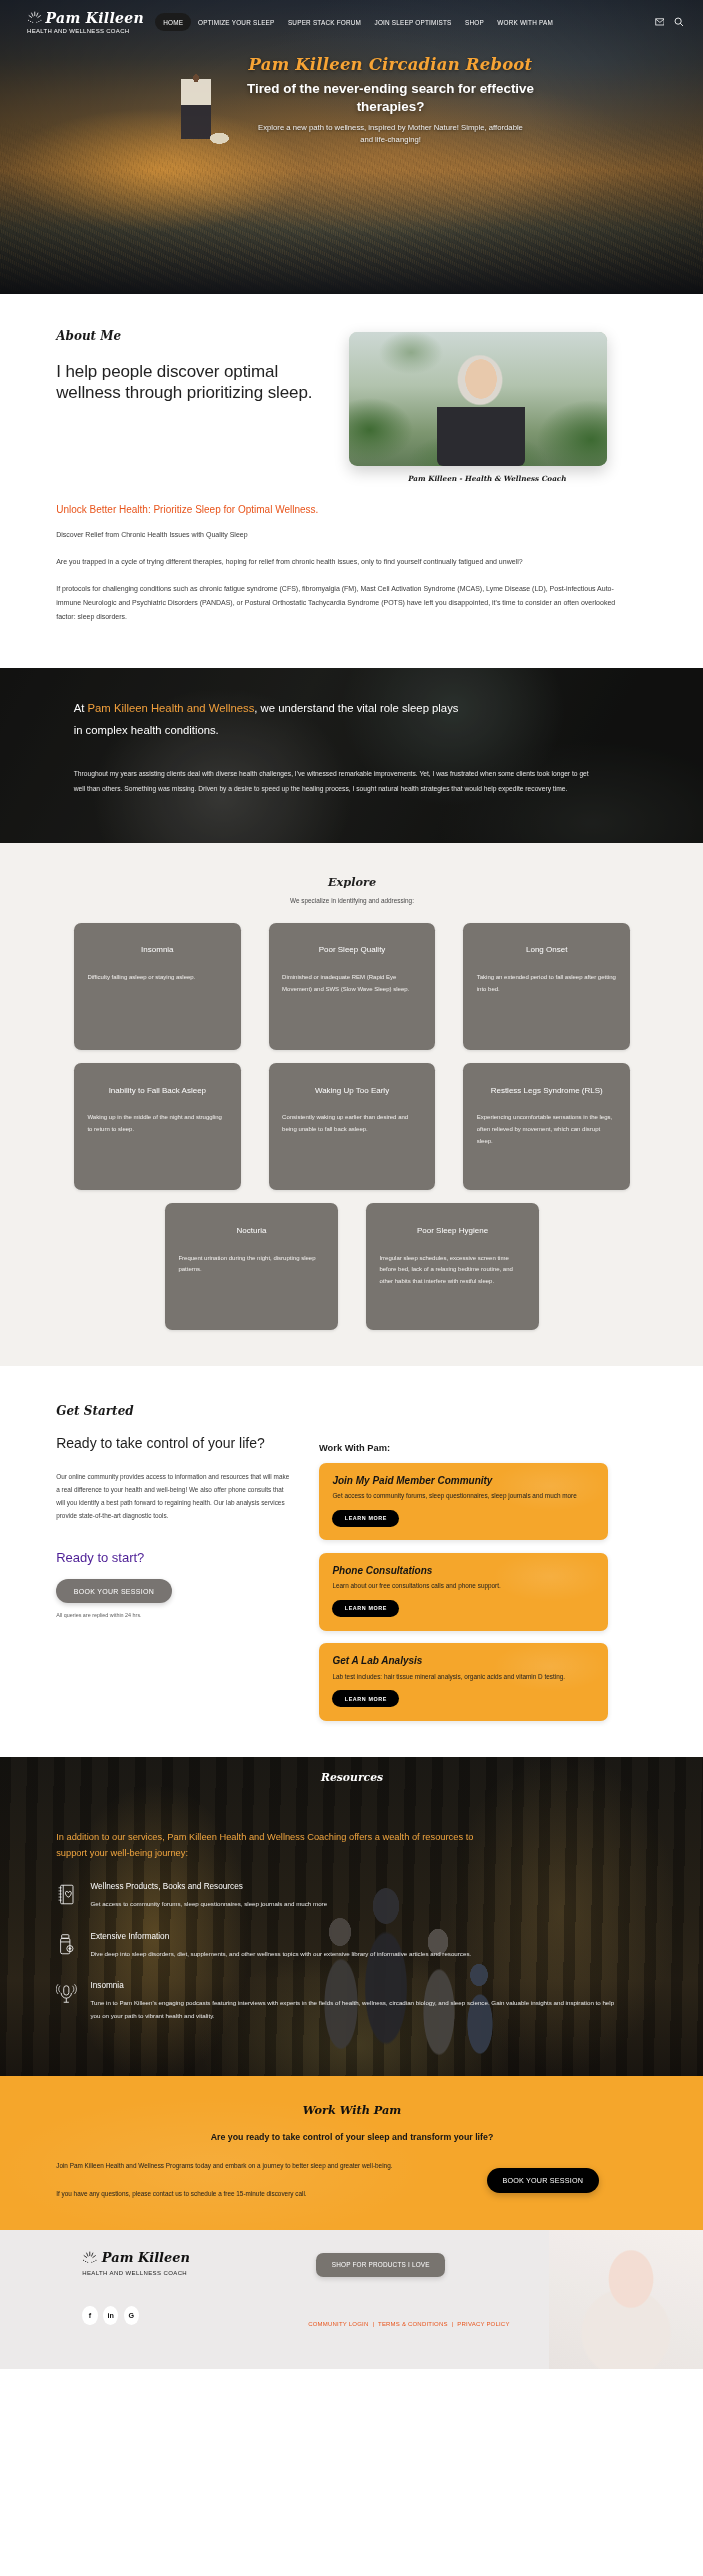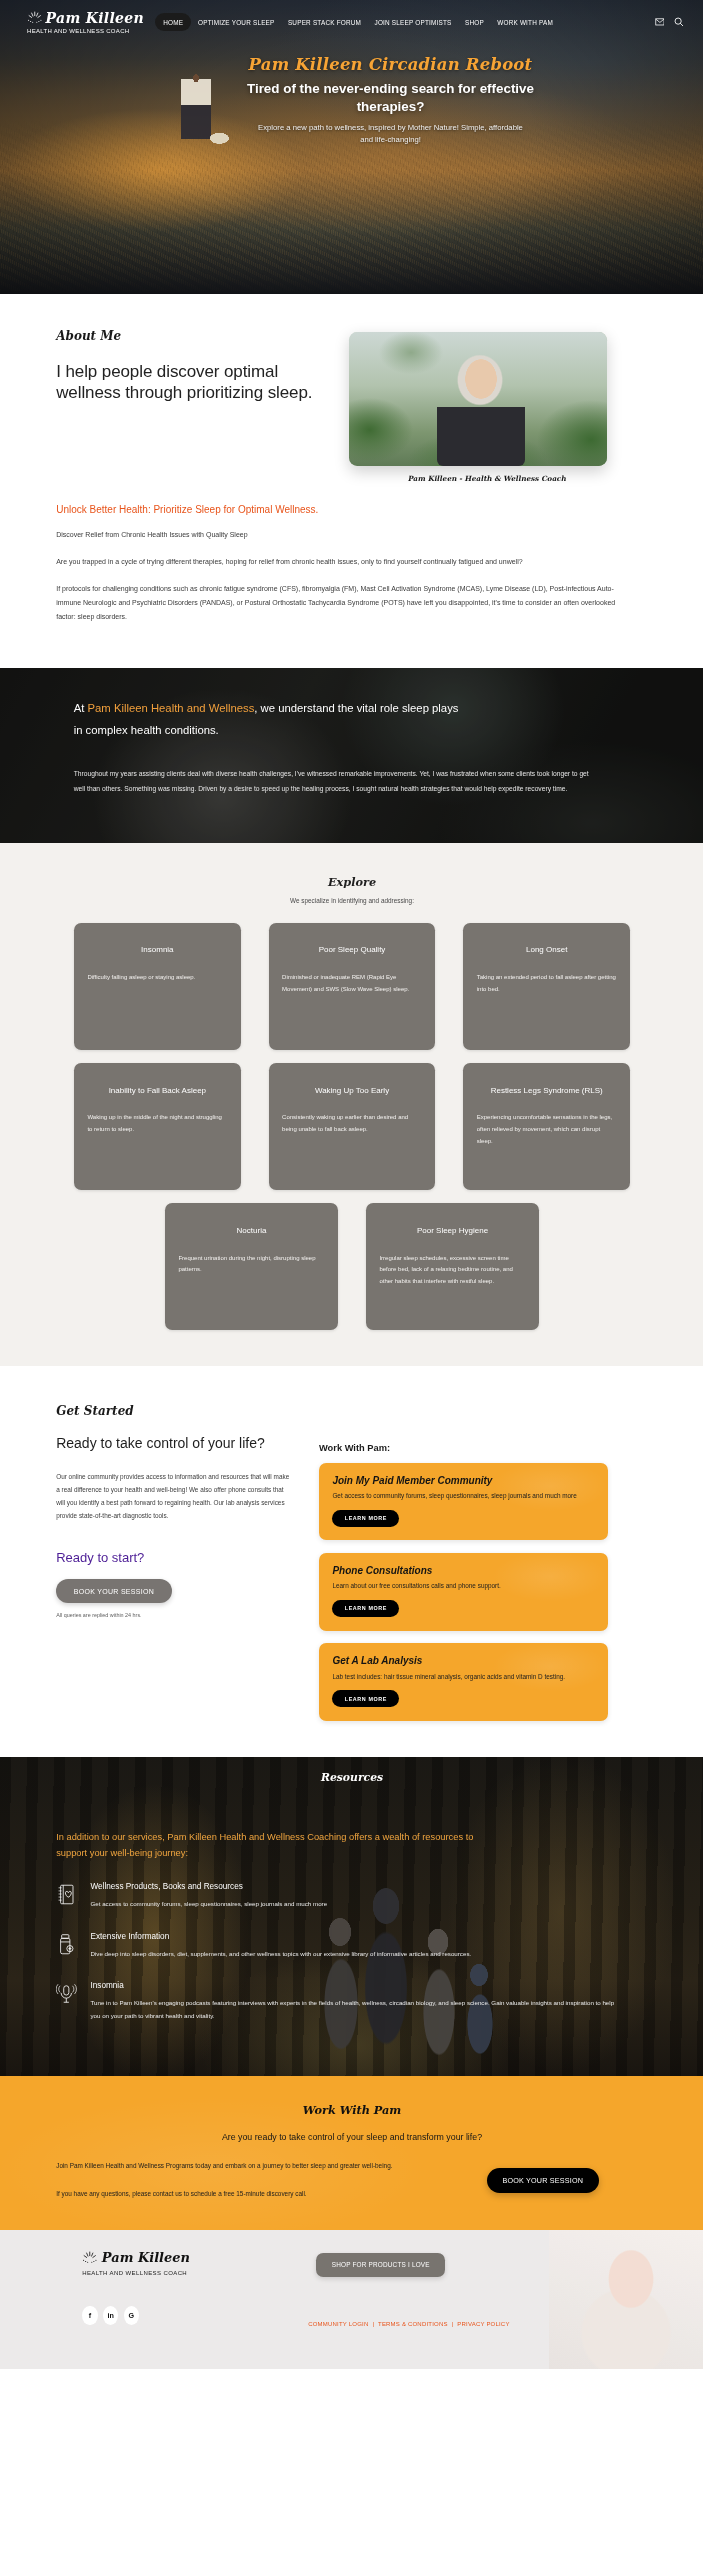--- a/index.html
+++ b/index.html
@@ -204,21 +204,21 @@
   .res-lead { color:#F0A53F; font-size: 9.3px; line-height: 1.75; margin-top: 45px; max-width: 443px; }
   .res-item { display:flex; gap: 11.3px; margin-top: 20.6px; align-items: flex-start; }
   .res-icon { width: 23px; flex:0 0 23px; color:#fff; padding-top:1px; }
   .res-t { color:#fff; font-size: 8.2px; font-weight: 400; }
   .res-d { color:#ececec; font-size: 6.2px; line-height: 2.05; margin-top: 7.2px; max-width: 531px; }
 
   
   .cta { background:#F5A62B; padding: 27px 0 29px;
     background-image: radial-gradient(ellipse 309px 103px at 30% 60%, rgba(255,255,255,.08), rgba(0,0,0,0) 70%); }
   .cta-h { text-align:center; font-size: 11.3px; color:#111; }
-  .cta-row { width: 608px; margin: 15.5px auto 0; display:flex; align-items:center; padding: 0 8.2px; }
+  .cta-row { width: 608px; margin: 15.5px auto 0; display:flex; align-items:center; padding: 0 8.2px; font-weight: bold; }
   .cta-sub { font-size: 8.8px; color:#151515; text-align:center; width:100%; }
   .cta-cols { width: 608px; margin: 17.5px auto 0; display:flex; padding: 0 8.2px; align-items:center; gap: 20.6px; }
   .cta-left { width: 361px; }
   .cta-p { font-size: 6.4px; line-height: 2.0; color:#1c1c1c; }
   .cta-p + .cta-p { margin-top: 15.5px; }
   .cta-right { flex:1; display:flex; justify-content:center; }
   .btn-black-lg { background:#000; color:#fff; border:none; border-radius: 20.6px; padding: 8.2px 15.5px;
     font-size: 7.2px; letter-spacing:0.2px; cursor:pointer; box-shadow: 0 2.6px 7.2px rgba(0,0,0,.22); }
 
   

